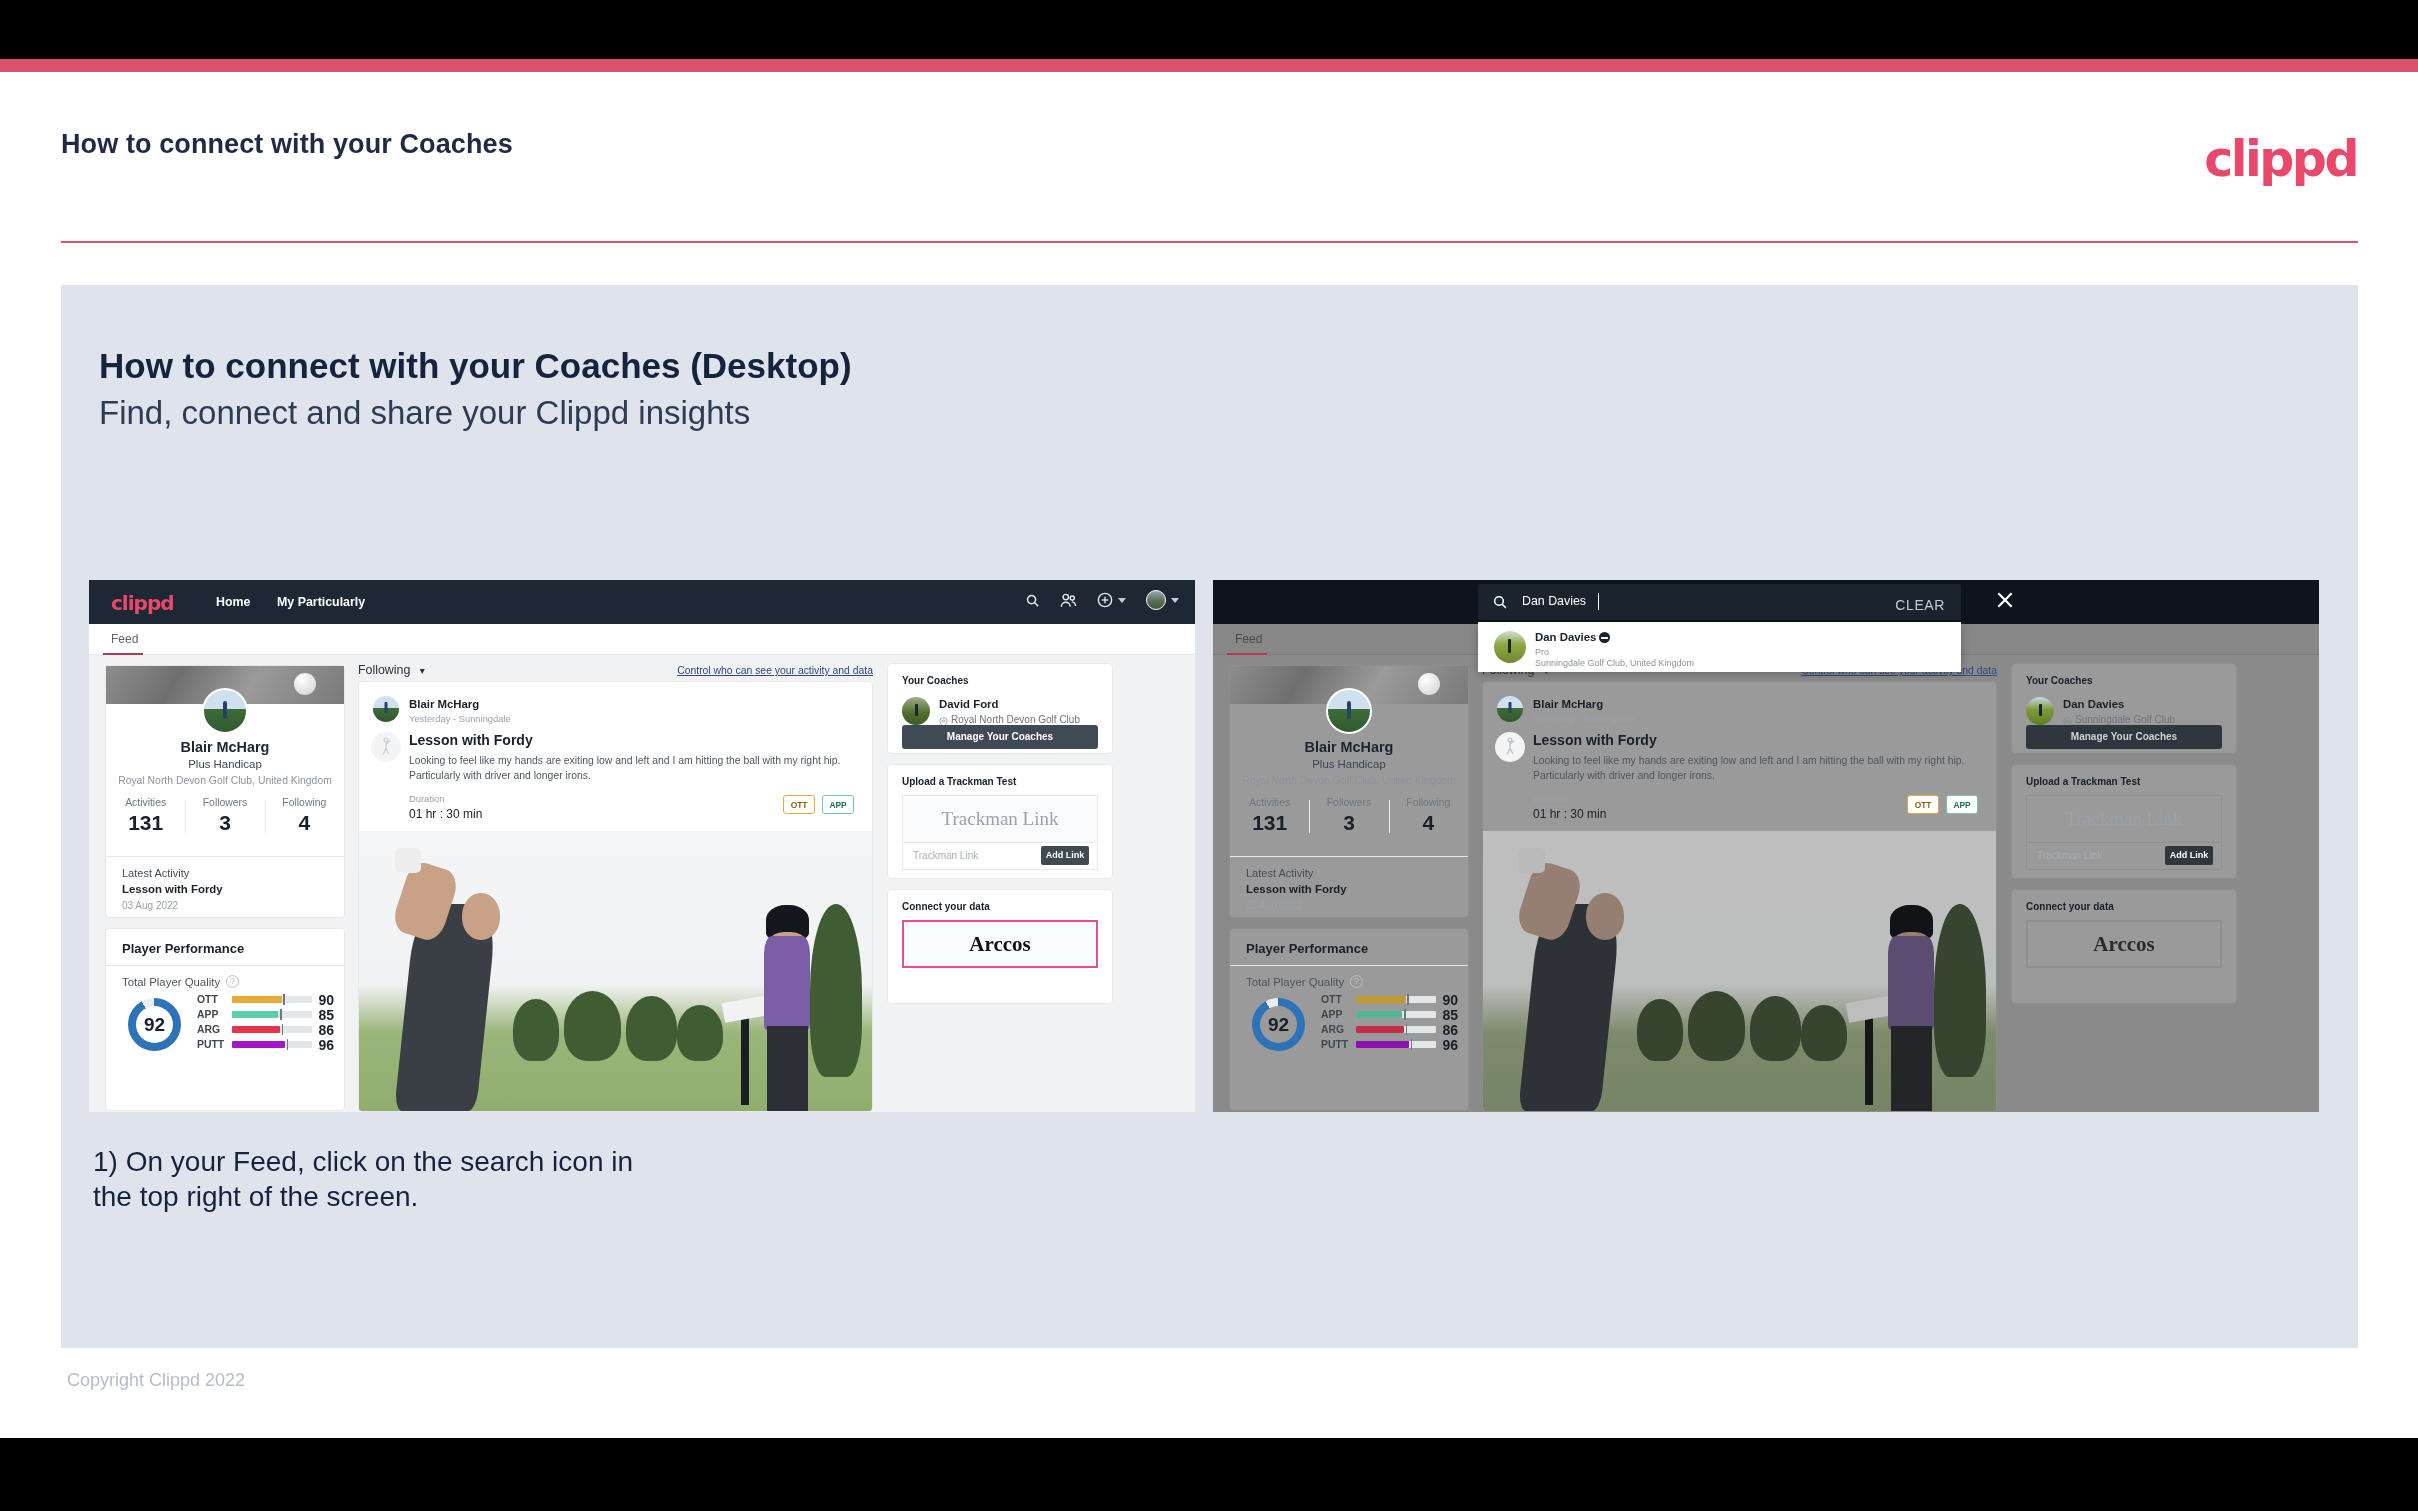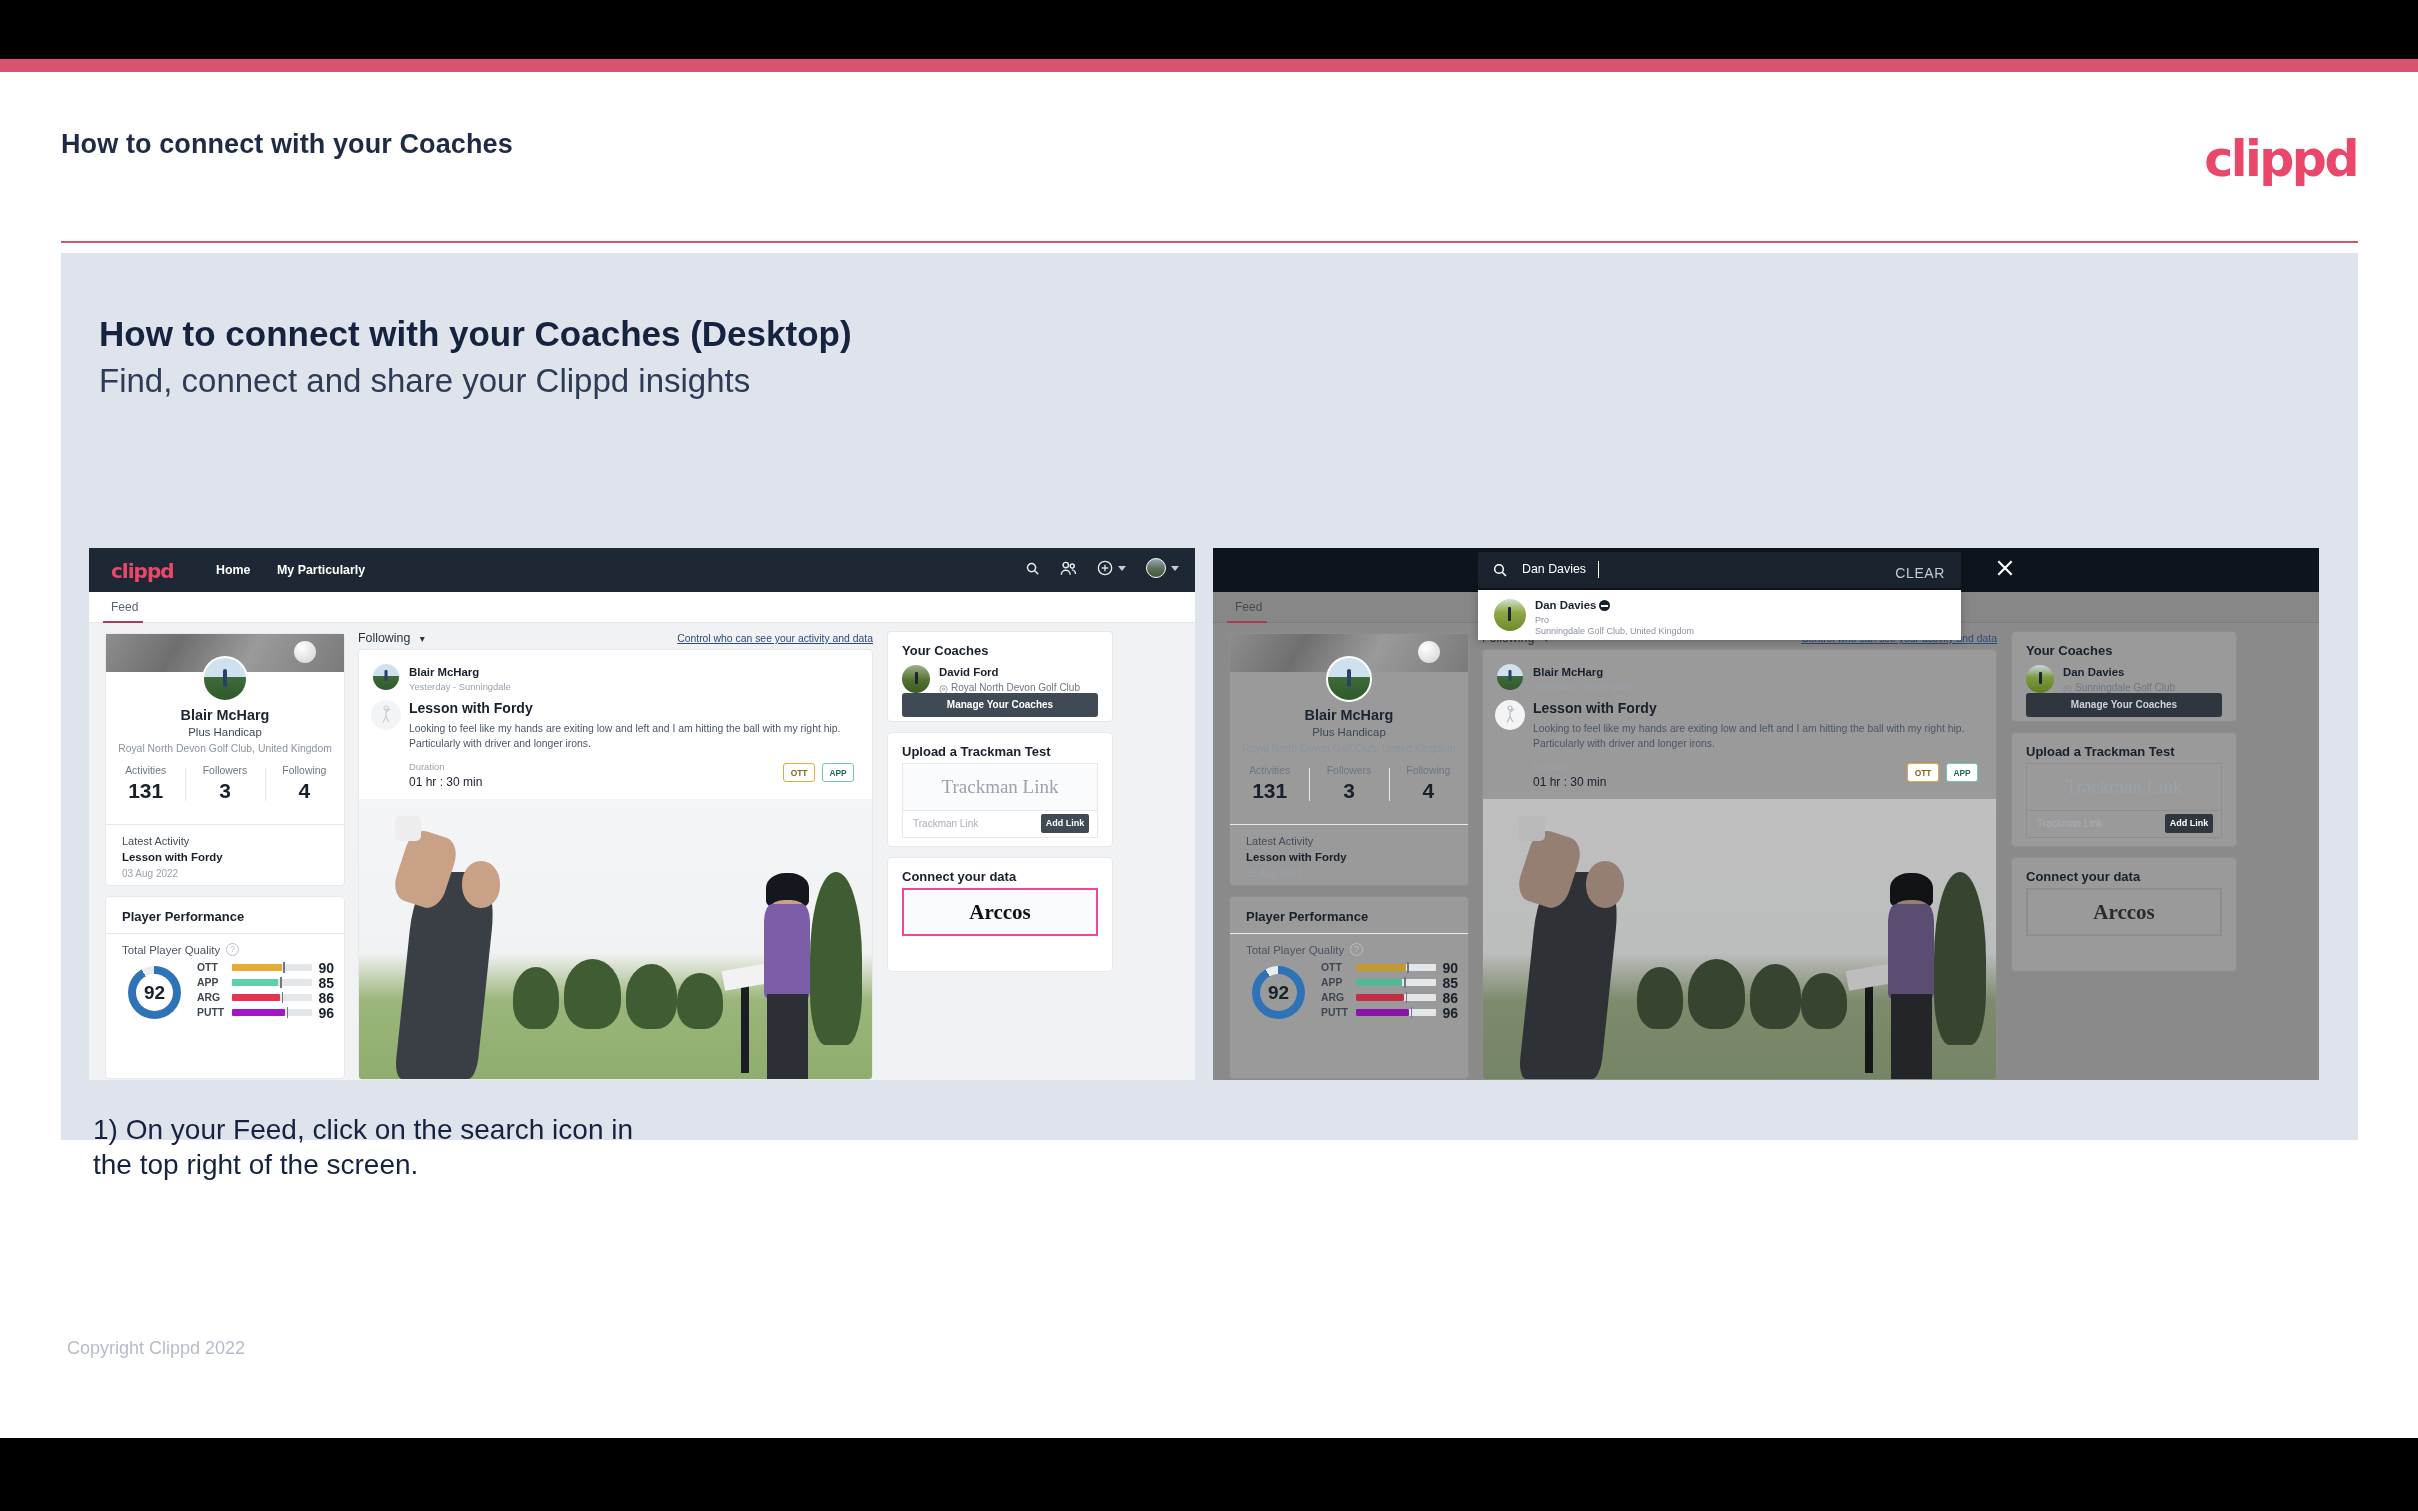--- a/index.html
+++ b/index.html
@@ -24,21 +24,21 @@
     position:absolute; right:61px; top:131px;
     font-size:49px; font-weight:800; color:#e9486b;
     letter-spacing:-2.5px; font-family:"DejaVu Sans", sans-serif;
   }
   .hdr-rule {
     position:absolute; left:61px; top:241px; width:2297px; height:2px; background:#d9536f;
   }
 
   
   .slide {
-    position:absolute; left:61px; top:253px; width:2297px; height:887px;
+    position:absolute; left:61px; top:285px; width:2297px; height:1063px;
     background:#dfe3ec;
   }
   .slide-title {
     position:absolute; left:38px; top:61px;
     font-size:35px; font-weight:700; color:#16233f;
   }
   .slide-sub {
     position:absolute; left:38px; top:109px;
     font-size:33px; font-weight:400; color:#2d3b55;
   }
@@ -171,21 +171,21 @@
   .ph-head { position:absolute; left:20%; top:22%; width:7.5%; height:17%; background:#c9a187; border-radius:48%; }
   .ph-golfer-r { position:absolute; right:12%; bottom:0; width:9%; height:80%; }
   .ph-r-shirt { position:absolute; left:0; right:0; top:22%; height:42%; background:#7b5ea7; border-radius:18% 18% 6% 6%; }
   .ph-r-pants { position:absolute; left:6%; right:6%; top:62%; bottom:0; background:#2c2f36; }
   .ph-r-cap  { position:absolute; left:4%; right:4%; top:8%; height:15%; background:#14181e; border-radius:45% 45% 18% 18%; }
   .ph-r-face { position:absolute; left:12%; right:12%; top:20%; height:10%; background:#c9a187; border-radius:40%; }
   .ph-stand { position:absolute; right:24%; bottom:2%; width:1.6%; height:32%; background:#1a1d22; }
   .ph-ipad  { position:absolute; right:20%; bottom:33%; width:9%; height:7%; background:#f2f2f2; transform:rotate(-10deg); }
 
   
-  .sb-head { position:absolute; left:14px; top:11px; font-size:13px; font-weight:700; color:#18202b;text-align:right; }
+  .sb-head { position:absolute; left:14px; top:11px; font-size:10px; font-weight:700; color:#18202b;text-align:right; }
   .coach-av { position:absolute; left:14px; top:33px; width:28px; height:28px; border-radius:50%; overflow:hidden; }
   .coach-av.ford { background:linear-gradient(180deg,#9fb089 0%,#53702f 55%,#3d5a22 100%); }
   .coach-av.dan  { background:linear-gradient(180deg,#c7d8e6 0%,#7d9a3e 45%,#5f7d24 100%); }
   .coach-av .fig { position:absolute; left:46%; top:26%; width:3px; height:12px; background:#1b2430; border-radius:1px; }
   .coach-name { position:absolute; left:51px; top:34px; font-size:11.4px; font-weight:700; color:#18202b; }
   .coach-club { position:absolute; left:63px; top:50px; font-size:10px; color:#6d7681; }
   .pin-icon { position:absolute; left:51px; top:50px; }
   .btn-dark {
     position:absolute; left:14px; right:14px; height:24px; border-radius:3px;
     background:#404a54; color:#fff; font-size:10px; font-weight:700;

